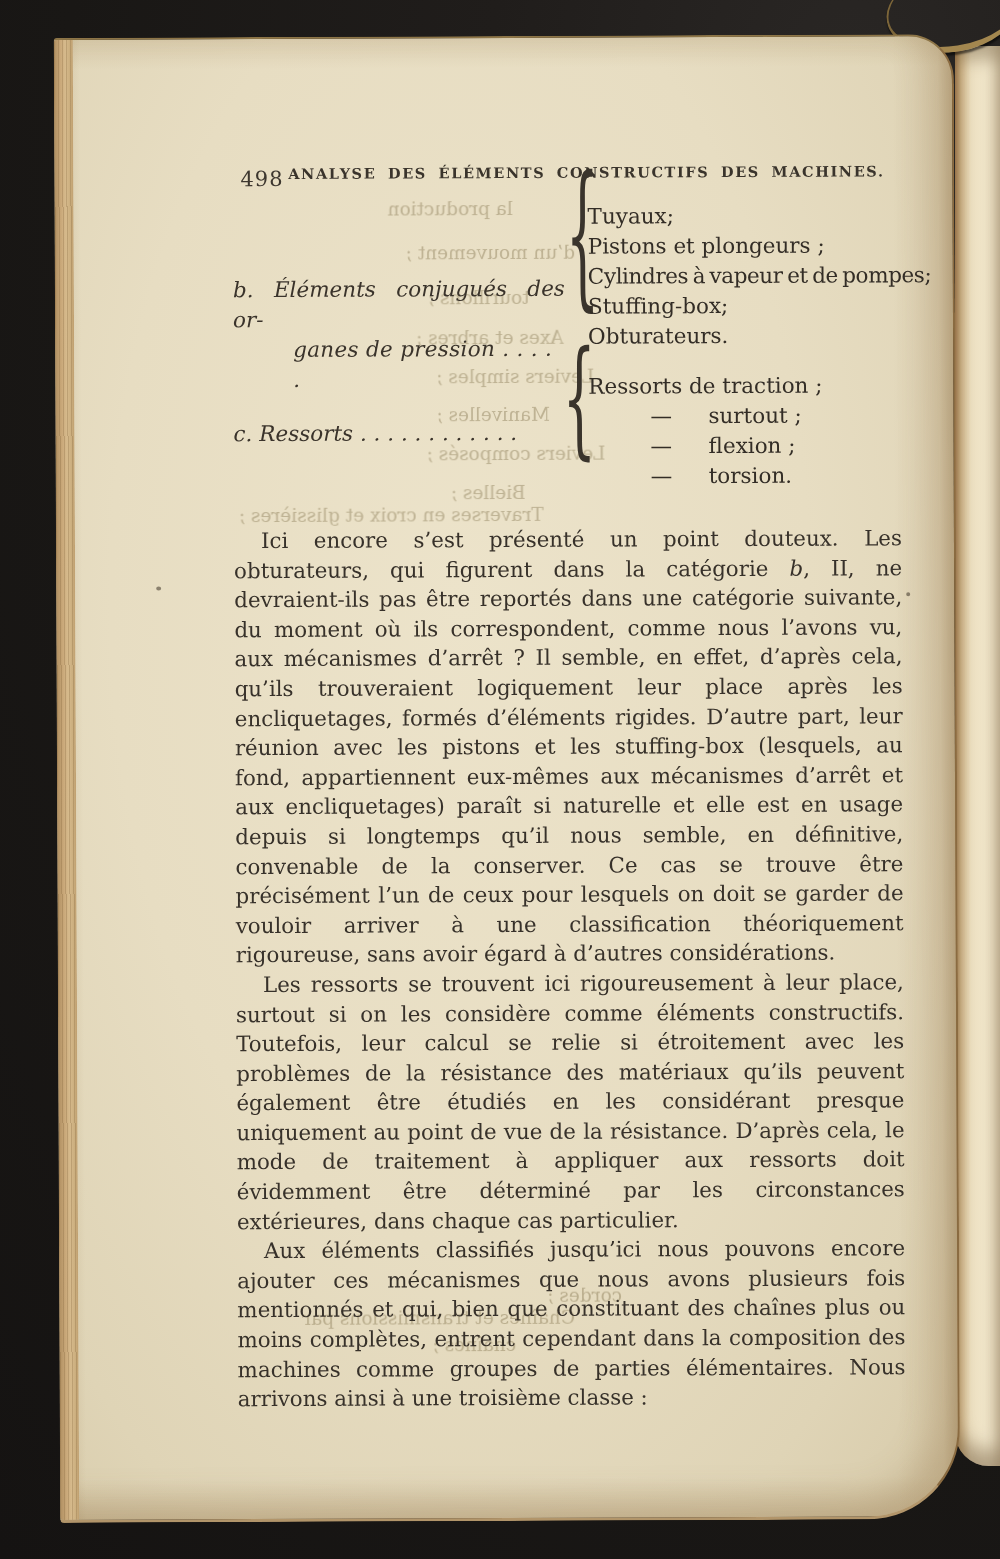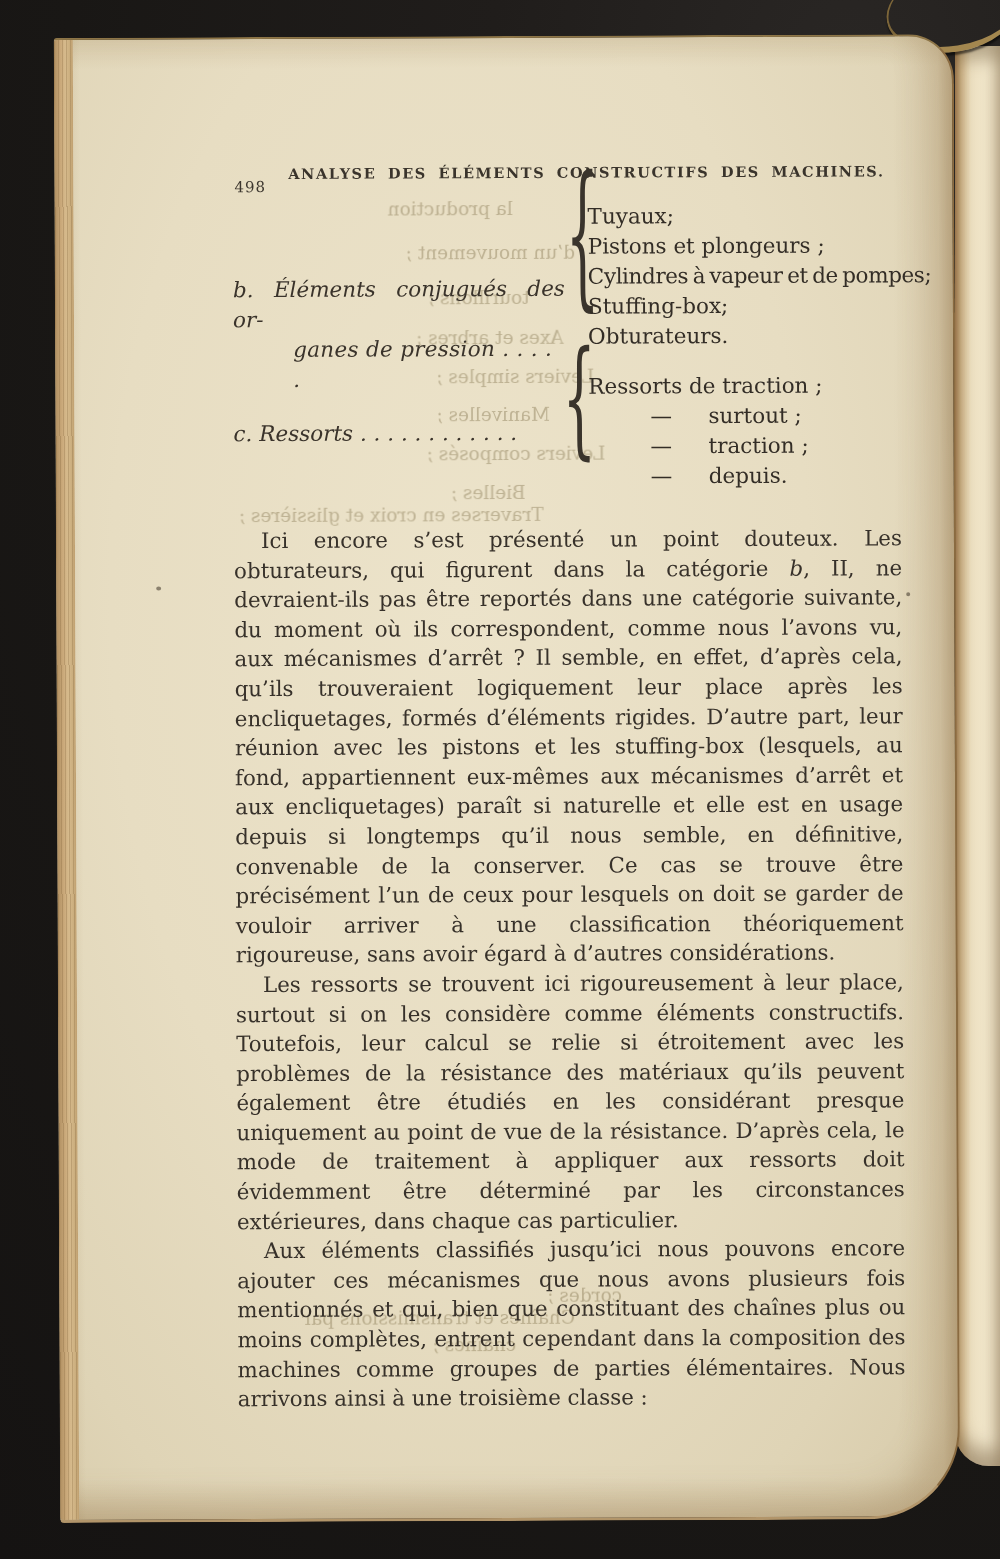--- a/index.html
+++ b/index.html
@@ -27,21 +27,21 @@
       linear-gradient(180deg, rgba(170,145,100,.20) 0px, rgba(170,145,100,0) 30px),
       radial-gradient(ellipse at 45% 38%, #ece3ca 0%, #e7ddc2 50%, #dfd4b6 80%, #d6c9a8 100%);
     box-shadow:inset -20px -16px 34px rgba(140,108,62,.25);}
   
   .page-edge-left{position:absolute;left:0;top:0;bottom:0;width:19px;border-radius:3px 0 0 4px;
     background:
       repeating-linear-gradient(90deg, rgba(120,90,50,.25) 0 1px, rgba(120,90,50,0) 1px 4px),
       linear-gradient(90deg,#b08f61 0%,#caa97a 35%,#d6ba8c 60%,#cbae7e 85%,#bf9f6f 100%);}
   .content{position:absolute;left:178px;top:0;width:668px;height:100%;color:#37312a;}
   .header{position:absolute;top:126px;left:0;width:100%;height:24px;}
-  .pagenum{position:absolute;left:2px;top:2px;font-size:15px;letter-spacing:1px;color:#3d372f;margin-top:11px;}
+  .pagenum{position:absolute;left:8px;top:2px;font-size:21px;letter-spacing:1px;color:#3d372f;}
   .running-title{display:block;text-align:center;font-size:14.5px;font-weight:bold;
     letter-spacing:1.6px;word-spacing:5px;color:#3a342c;padding-left:40px;}
   .cls{position:absolute;left:0;width:100%;}
   .cls-b{top:160px;height:180px;}
   .cls-c{top:330px;height:160px;}
   .cls-label{position:absolute;left:0;width:332px;font-style:italic;font-size:21.5px;line-height:30px;color:#3a332b;}
   .cls-b .cls-label{top:76px;}
   .cls-c .cls-label{top:50px;width:345px;}
   .jline{text-align:justify;text-align-last:justify;word-spacing:2px;}
   .l2{padding-left:60px;letter-spacing:.3px;}
@@ -112,24 +112,24 @@
         <div class="cls-label">c. Ressorts . . . . . . . . . . . .</div>
         <div class="brace">{</div>
         <div class="cls-list">
           <div class="spring-row">
             <span>Ressorts de traction ;</span>
           </div>
           <div class="spring-row">
             <span class="dash">—</span><span>surtout ;</span>
           </div>
           <div class="spring-row">
-            <span class="dash">—</span><span>traction ;</span>
+            <span class="dash">—</span><span>flexion ;</span>
           </div>
           <div class="spring-row">
-            <span class="dash">—</span><span>depuis.</span>
+            <span class="dash">—</span><span>torsion.</span>
           </div>
         </div>
       </div>
 
       <div class="paras">
         <p><span>Ici encore s’est présenté un point douteux. Les obturateurs, qui figurent dans la catégorie </span><span class="it">b</span><span>, II, ne devraient-ils pas être reportés dans une catégorie suivante, du moment où ils correspondent, comme nous l’avons vu, aux mécanismes d’arrêt ? Il semble, en effet, d’après cela, qu’ils trouveraient logiquement leur place après les encliquetages, formés d’éléments rigides. D’autre part, leur réunion avec les pistons et les stuffing-box (lesquels, au fond, appartiennent eux-mêmes aux mécanismes d’arrêt et aux encliquetages) paraît si naturelle et elle est en usage depuis si longtemps qu’il nous semble, en définitive, convenable de la conserver. Ce cas se trouve être précisément l’un de ceux pour lesquels on doit se garder de vouloir arriver à une classification théoriquement rigoureuse, sans avoir égard à d’autres considérations.</span></p>
         <p>Les ressorts se trouvent ici rigoureusement à leur place, surtout si on les considère comme éléments constructifs. Toutefois, leur calcul se relie si étroitement avec les problèmes de la résistance des matériaux qu’ils peuvent également être étudiés en les considérant presque uniquement au point de vue de la résistance. D’après cela, le mode de traitement à appliquer aux ressorts doit évidemment être déterminé par les circonstances extérieures, dans chaque cas particulier.</p>
         <p>Aux éléments classifiés jusqu’ici nous pouvons encore ajouter ces mécanismes que nous avons plusieurs fois mentionnés et qui, bien que constituant des chaînes plus ou moins complètes, entrent cependant dans la composition des machines comme groupes de parties élémentaires. Nous arrivons ainsi à une troisième classe :</p>
       </div>
 

